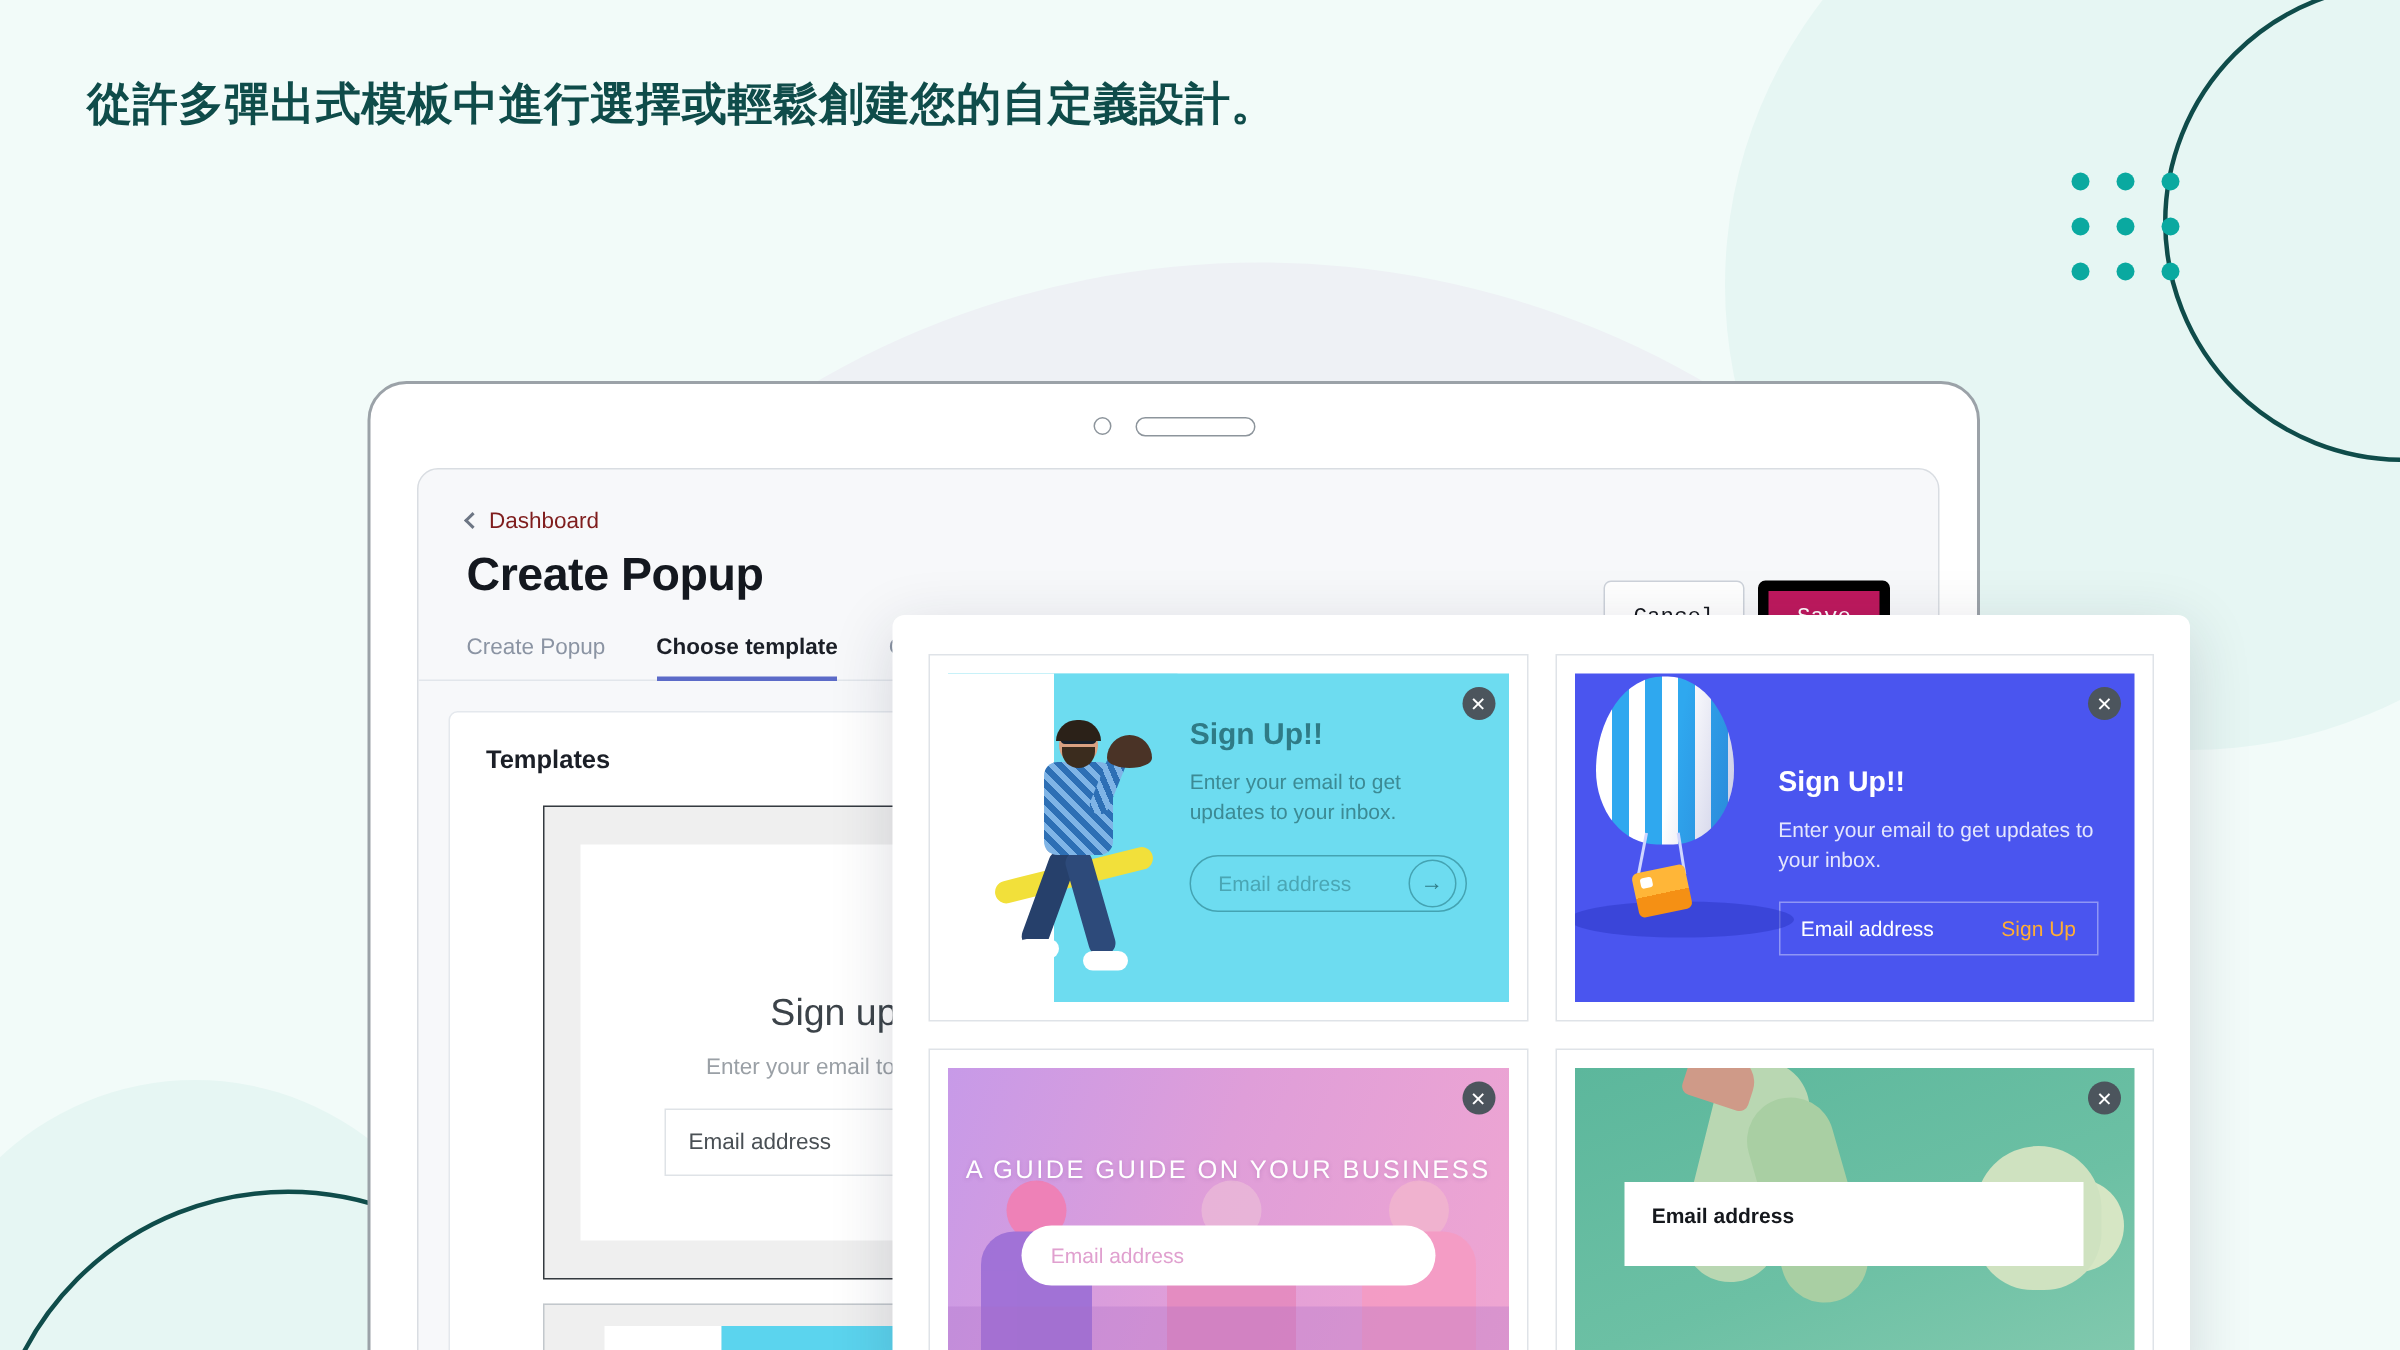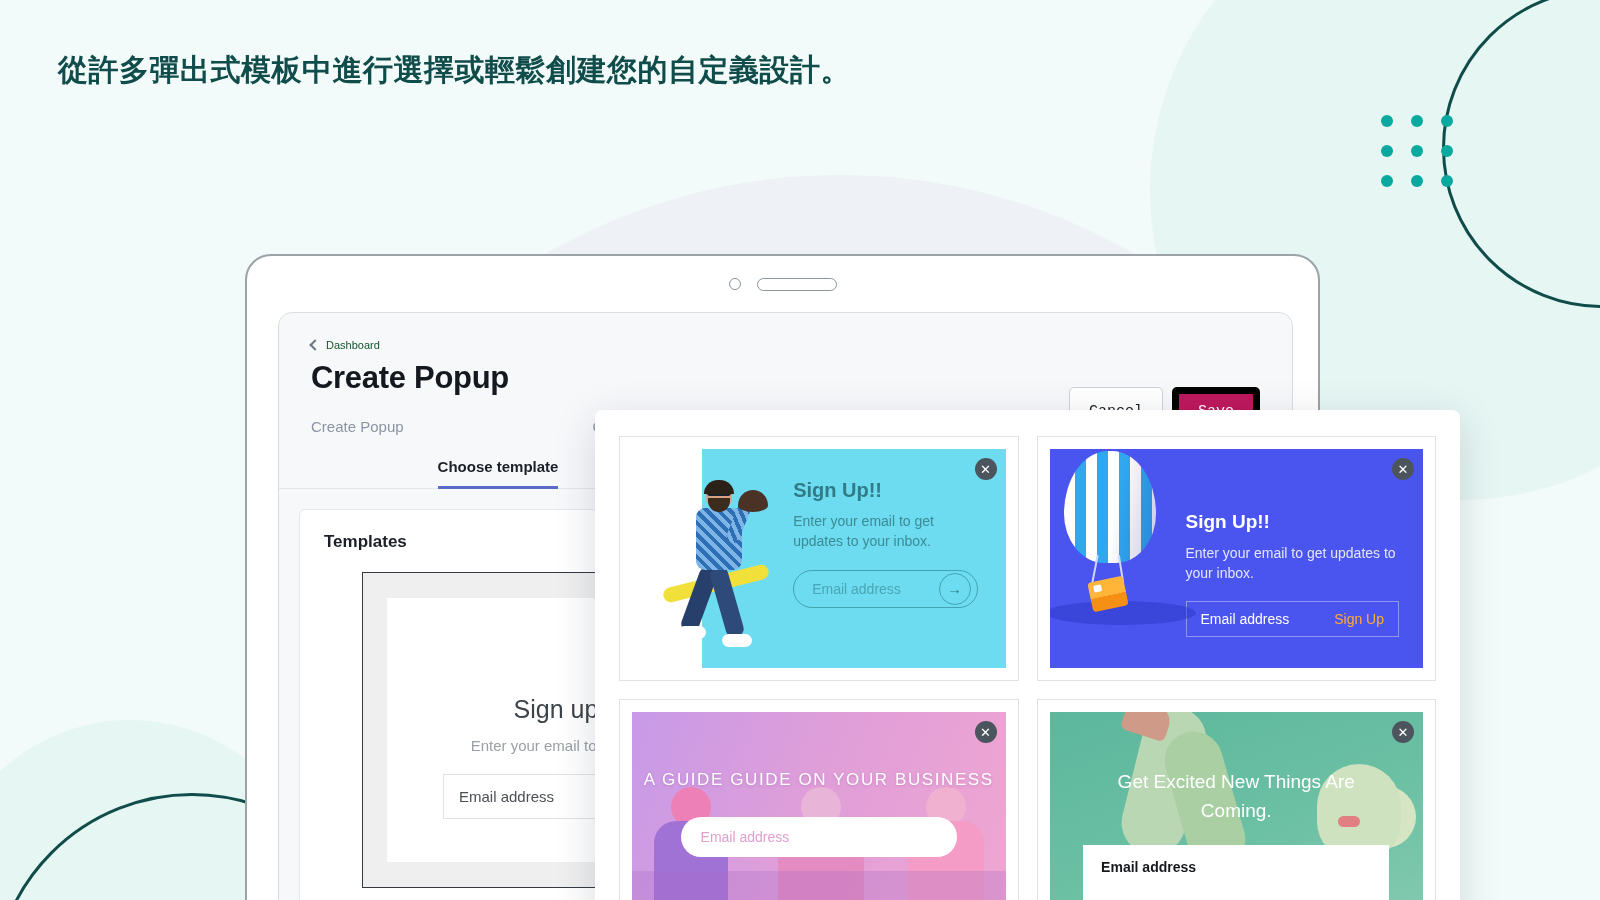--- a/index.html
+++ b/index.html
@@ -88,21 +88,21 @@
     width: 1015px; height: 620px;
     background: #f7f8fa;
     border: 1px solid #d9dde2;
     border-radius: 14px 14px 0 0;
     overflow: hidden;
   }
 
   .screen-head { padding: 26px 32px 0 32px; position: relative; }
   .breadcrumb {
     display: flex; align-items: center; gap: 7px;
-    color: #14532d; font-size: 11px;
+    color: #7f1d1d; font-size: 15px;
   }
   .chev-left {
     display: inline-block; width: 8px; height: 8px;
     border-left: 2px solid #6d7684; border-bottom: 2px solid #6d7684;
     transform: rotate(45deg); margin-bottom: 1px;
   }
   .page-title {
     margin-top: 9px;
     font-size: 31px; font-weight: 700; color: #14181f;
     letter-spacing: -.3px;
@@ -128,21 +128,21 @@
     margin-top: 22px; padding: 0 32px;
     display: flex; gap: 34px;
     border-bottom: 1px solid #e2e6eb;
   }
   .tab {
     font-size: 15px; color: #8b94a3; padding-bottom: 11px;
     cursor: pointer; white-space: nowrap;
     border-bottom: 3px solid transparent;
     margin-bottom: -1px;
   }
-  .tab.active { color: #1b1f27; font-weight: 700; border-bottom-color: #5c6bc8; margin-top: 40px; }
+  .tab.active { color: #1b1f27; font-weight: 700; border-bottom-color: #5c6bc8; }
 
   .panel {
     margin: 20px 20px 0 20px;
     background: #fff; border: 1px solid #e4e8ed;
     border-radius: 6px;
     height: 480px; padding: 22px 24px;
   }
   .panel-title { font-size: 17px; font-weight: 700; color: #1b1f27; }
 
   .tpl-card {
@@ -490,18 +490,17 @@
 
   <div class="pcard">
     <div class="pcard-body c-green">
       <div class="close-btn">✕</div>
       <div class="leg"></div>
       <div class="leg2"></div>
       <div class="shoe"></div>
       <div class="hairbun"></div>
       <div class="face"></div>
       <div class="lips"></div>
-      <h3>Get Excited New Things Are Coming.</h3>
       <div class="green-input">Email address</div>
     </div>
   </div>
 
 </div>
 
 </body></html>

